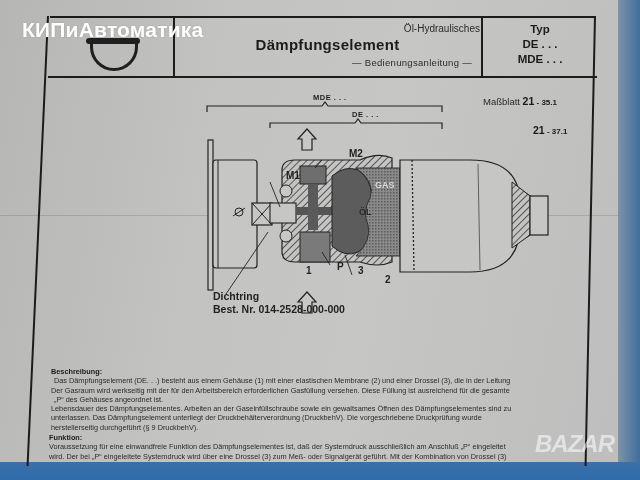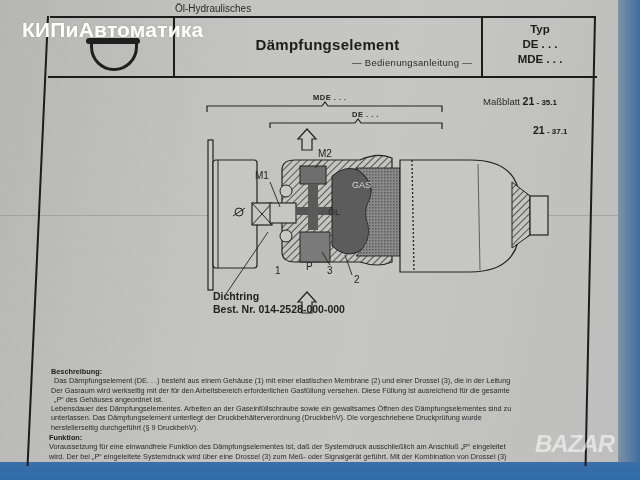--- a/index.html
+++ b/index.html
@@ -34,21 +34,21 @@
     position: absolute; left: 86px; top: 38px; width: 54px; height: 6px;
     background: #1f1f1f; border-radius: 3px;
   }
   .watermark {
     position: absolute; left: 22px; top: 18px;
     font-size: 21px; font-weight: bold; color: #ffffff;
     text-shadow: 0 0 2px rgba(0,0,0,0.15);
     letter-spacing: 0.2px;
   }
   .subtitle-top {
-    position: absolute; left: 175px; top: 3px; width: 305px; text-align: left;
+    position: absolute; left: 175px; top: 23px; width: 305px; text-align: right;
     font-size: 10px; color: #2a2a2a;
   }
   .title-main {
     position: absolute; left: 175px; top: 36px; width: 305px; text-align: center;
     font-size: 15px; font-weight: bold; color: #1c1c1c; letter-spacing: 0.3px;
   }
   .subtitle-bottom {
     position: absolute; left: 167px; top: 57px; width: 305px; text-align: right;
     font-size: 9.5px; color: #2a2a2a; letter-spacing: 0.3px;
   }
@@ -60,21 +60,21 @@
     position: absolute; left: 483px; top: 95px; font-size: 9.5px; color: #2a2a2a;
   }
   .massblatt b { font-size: 10.5px; color: #1a1a1a; }
   .massblatt small { font-size: 8px; font-weight: bold; color: #1a1a1a; }
   .massblatt .row2 { padding-left: 50px; display: block; margin-top: 17px; }
   .brace-label {
     position: absolute; font-size: 7.5px; font-weight: bold; color: #222;
     letter-spacing: 0.5px;
   }
   .diag-label {
-    position: absolute; font-size: 10px; font-weight: normal; color: #222;
+    position: absolute; font-size: 10px; font-weight: bold; color: #222; margin-left: 31px;
   }
   .dicht {
     position: absolute; left: 213px; top: 290px; font-size: 10.5px;
     font-weight: bold; color: #222; line-height: 13px;
   }
   .text-block {
     position: absolute; left: 51px; width: 530px;
     font-size: 7.3px; color: #2a2a2a; line-height: 9.3px;
   }
   .text-block .hd { font-weight: bold; display: block; color: #1c1c1c; }
@@ -180,21 +180,21 @@
   <line x1="270" y1="182" x2="280" y2="207" stroke="#222" stroke-width="0.9"></line>
   <line x1="322" y1="160" x2="315" y2="168" stroke="#222" stroke-width="0.9"></line>
   <line x1="330" y1="265" x2="322" y2="252" stroke="#222" stroke-width="0.9"></line>
   <line x1="352" y1="275" x2="345" y2="255" stroke="#222" stroke-width="0.9"></line>
 </svg>
 
 <div class="brace-label" style="left:313px;top:93px;">MDE . . .</div>
 <div class="brace-label" style="left:352px;top:110px;">DE . . .</div>
 <div class="diag-label" style="left:318px;top:148px;">M2</div>
 <div class="diag-label" style="left:255px;top:170px;">M1</div>
-<div class="diag-label" style="left:352px;top:180px;color:#d8d8d8;font-size:9px;">GAS</div>
+<div class="diag-label" style="left:344px;top:180px;color:#d8d8d8;font-size:9px;">GAS</div>
 <div class="diag-label" style="left:328px;top:207px;color:#2a2a2a;font-size:9px;">ÖL</div>
 <div class="diag-label" style="left:306px;top:261px;">P</div>
 <div class="diag-label" style="left:275px;top:265px;">1</div>
 <div class="diag-label" style="left:327px;top:265px;">3</div>
 <div class="diag-label" style="left:354px;top:274px;">2</div>
 
 <div class="dicht">
   <div>Dichtring</div>
   <div>Best. Nr. 014-2528-000-000</div>
 </div>

